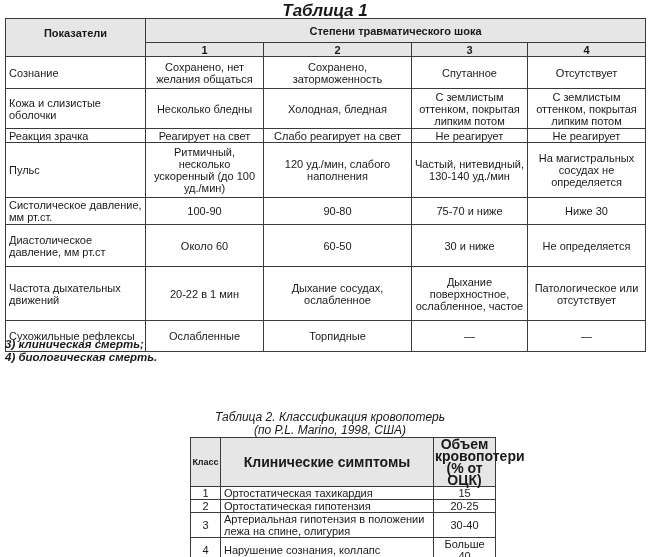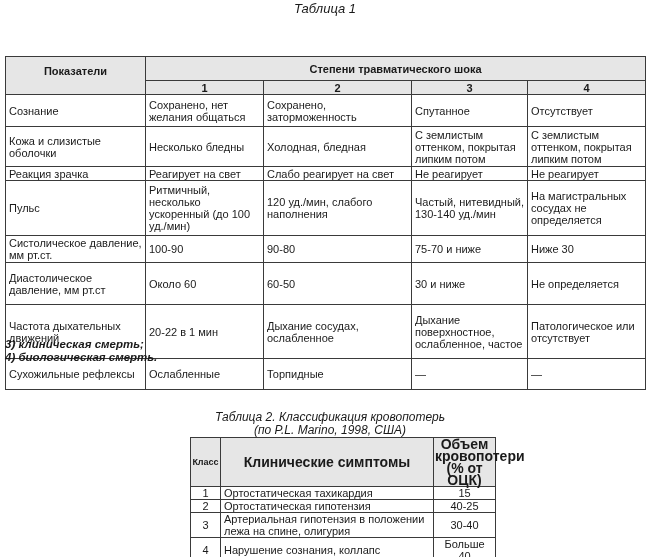--- a/index.html
+++ b/index.html
@@ -1,25 +1,25 @@
 <!DOCTYPE html>
 <html><head>
 <meta charset="utf-8">
 <style>
   html, body { margin:0; padding:0; background:#ffffff; }
   body { width:650px; height:557px; position:relative; overflow:hidden;
          font-family:"Liberation Sans", sans-serif; color:#1a1a1a; }
   .caption1 { position:absolute; left:0; top:1px; width:650px; text-align:center;
-              font-style:italic; font-size:13px; }
+              font-style:italic; font-size:17px;font-weight:bold; }
   table { border-collapse:collapse; position:absolute; table-layout:fixed; }
   td, th { border:1px solid #3a3a3a; font-size:11px; line-height:12px; padding:0 3px;
            font-weight:normal; }
-  #t1 { left:5px; top:18px; width:640px;margin-top:38px; }
+  #t1 { left:5px; top:18px; width:640px; }
   #t1 th { background:#e6e6e6; font-weight:bold; text-align:center; }
-  #t1 td { vertical-align:middle; }
+  #t1 td { text-align:center; vertical-align:middle; }
   #t1 td.lbl { text-align:left; }
   .note { position:absolute; left:5px; top:338px; font-style:italic; font-weight:bold;
           font-size:11.5px; line-height:12.5px; }
   .caption2 { position:absolute; left:160px; top:411px; width:340px; text-align:center;
               font-style:italic; font-size:12px; line-height:13px; }
   #t2 { left:190px; top:437px; width:305px; }
   #t2 th { background:#e6e6e6; font-weight:bold; text-align:center; font-size:14px; }
   #t2 td { font-size:11px; line-height:12px; }
   #t2 td.c { text-align:center; }
 </style>
@@ -129,21 +129,21 @@
     <th style="padding:0 1px;">Объем кровопотери (% от ОЦК)</th>
   </tr>
   <tr style="height:13px">
     <td class="c">1</td>
     <td>Ортостатическая тахикардия</td>
     <td class="c">15</td>
   </tr>
   <tr style="height:13px">
     <td class="c">2</td>
     <td>Ортостатическая гипотензия</td>
-    <td class="c">40-25</td>
+    <td class="c">20-25</td>
   </tr>
   <tr style="height:24px">
     <td class="c">3</td>
     <td>Артериальная гипотензия в положении лежа на спине, олигурия</td>
     <td class="c">30-40</td>
   </tr>
   <tr style="height:13px">
     <td class="c">4</td>
     <td>Нарушение сознания, коллапс</td>
     <td class="c">Больше 40</td>

